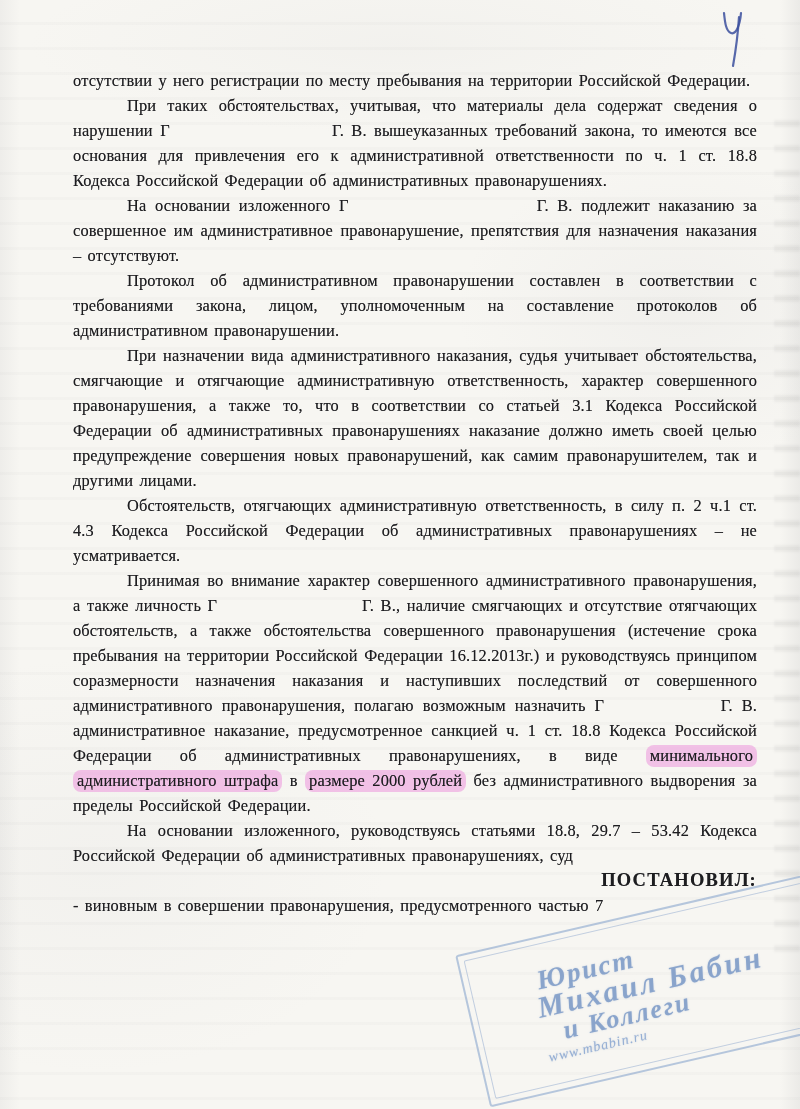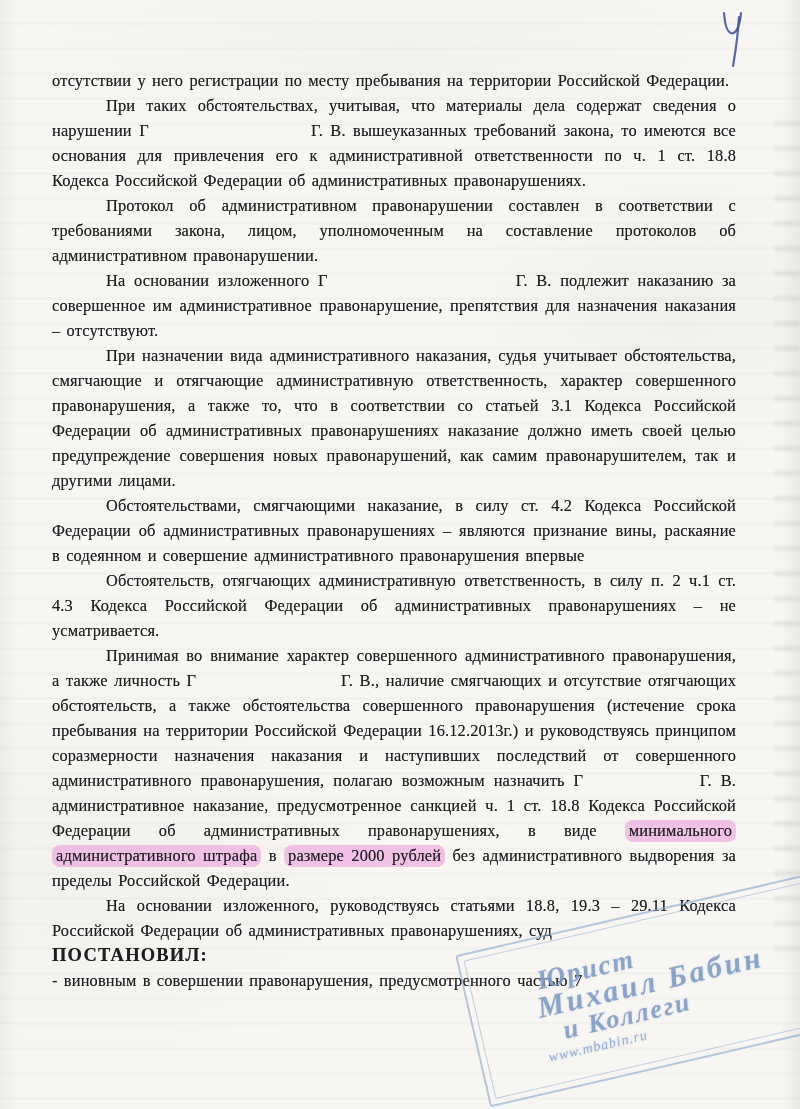--- a/index.html
+++ b/index.html
@@ -22,32 +22,32 @@
     background:repeating-linear-gradient(180deg, transparent 0 22px, rgba(150,150,150,0.045) 22px 25px);
     pointer-events:none;
   }
   .ghost-strip{
     position:absolute;right:0;top:120px;width:26px;height:840px;
     background:repeating-linear-gradient(180deg, rgba(90,90,95,0.12) 0 7px, transparent 7px 25px);
     filter:blur(1.2px);
     opacity:.55;
   }
   .content{
-    position:absolute;left:52px;top:68px;width:684px;
+    position:absolute;left:73px;top:68px;width:684px;
     font-size:16.4px;line-height:25px;
     text-align:justify;
     word-spacing:2px;
     letter-spacing:.15px;
     text-shadow:0 0 .6px rgba(30,30,35,.55);
   }
   .content p{margin:0;text-indent:54px;}
   .content p.no-indent{text-indent:0;}
   .content p.pline{text-align:left;}
   .decree-heading{
-    text-align:left;
+    text-align:right;
     font-weight:bold;
     font-size:18.5px;
     letter-spacing:1.2px;
     margin:2px 0;
     text-indent:0 !important;
   }
   mark.hl{
     background:rgba(238,160,222,0.62);
     color:inherit;
     padding:1px 4px 2px 4px;
@@ -91,29 +91,28 @@
   <div class="page-num" title="4">
     <svg width="40" height="70" viewBox="0 0 40 70">
       <path d="M10,7 C11,17 12,25 17,27 C22,29 26,19 27,7" fill="none" stroke="#3b4f9e" stroke-width="2.2" stroke-linecap="round" opacity="0.85"></path>
       <path d="M25,11 C24,27 22,43 19,60" fill="none" stroke="#3b4f9e" stroke-width="2.2" stroke-linecap="round" opacity="0.85"></path>
     </svg>
   </div>
 
   <div class="content">
     <p class="no-indent">отсутствии у него регистрации по месту пребывания на территории Российской Федерации.</p>
     <p>При таких обстоятельствах, учитывая, что материалы дела содержат сведения о нарушении Г&nbsp;&nbsp;&nbsp;&nbsp;&nbsp;&nbsp;&nbsp;&nbsp;&nbsp;&nbsp;&nbsp;&nbsp;&nbsp;&nbsp;&nbsp;&nbsp;&nbsp;&nbsp;&nbsp;&nbsp;&nbsp;&nbsp;Г. В. вышеуказанных требований закона, то имеются все основания для привлечения его к административной ответственности по ч. 1 ст. 18.8 Кодекса Российской Федерации об административных правонарушениях.</p>
+    <p>На основании изложенного Г&nbsp;&nbsp;&nbsp;&nbsp;&nbsp;&nbsp;&nbsp;&nbsp;&nbsp;&nbsp;&nbsp;&nbsp;&nbsp;&nbsp;&nbsp;&nbsp;&nbsp;&nbsp;&nbsp;&nbsp;&nbsp;&nbsp;Г. В. подлежит наказанию за совершенное им административное правонарушение, препятствия для назначения наказания – отсутствуют.</p>
     <p>Протокол об административном правонарушении составлен в соответствии с требованиями закона, лицом, уполномоченным на составление протоколов об административном правонарушении.</p>
-    <p>На основании изложенного Г&nbsp;&nbsp;&nbsp;&nbsp;&nbsp;&nbsp;&nbsp;&nbsp;&nbsp;&nbsp;&nbsp;&nbsp;&nbsp;&nbsp;&nbsp;&nbsp;&nbsp;&nbsp;&nbsp;&nbsp;&nbsp;&nbsp;Г. В. подлежит наказанию за совершенное им административное правонарушение, препятствия для назначения наказания – отсутствуют.</p>
     <p>При назначении вида административного наказания, судья учитывает обстоятельства, смягчающие и отягчающие административную ответственность, характер совершенного правонарушения, а также то, что в соответствии со статьей 3.1 Кодекса Российской Федерации об административных правонарушениях наказание должно иметь своей целью предупреждение совершения новых правонарушений, как самим правонарушителем, так и другими лицами.</p>
-    <p>Обстоятельствами, смягчающими наказание, в силу ст. 4.2 Кодекса Российской Федерации об административных правонарушениях – являются признание вины, раскаяние в содеянном и совершение административного правонарушения впервые</p>
     <p>Обстоятельств, отягчающих административную ответственность, в силу п. 2 ч.1 ст. 4.3 Кодекса Российской Федерации об административных правонарушениях – не усматривается.</p>
     <p>
       <span>Принимая во внимание характер совершенного административного правонарушения, а также личность Г&nbsp;&nbsp;&nbsp;&nbsp;&nbsp;&nbsp;&nbsp;&nbsp;&nbsp;&nbsp;&nbsp;&nbsp;&nbsp;&nbsp;&nbsp;&nbsp;&nbsp;&nbsp;&nbsp;&nbsp;&nbsp;&nbsp;Г. В., наличие смягчающих и отсутствие отягчающих обстоятельств, а также обстоятельства совершенного правонарушения (истечение срока пребывания на территории Российской Федерации 16.12.2013г.) и руководствуясь принципом соразмерности назначения наказания и наступивших последствий от совершенного административного правонарушения, полагаю возможным назначить Г&nbsp;&nbsp;&nbsp;&nbsp;&nbsp;&nbsp;&nbsp;&nbsp;&nbsp;&nbsp;&nbsp;&nbsp;&nbsp;Г. В. административное наказание, предусмотренное санкцией ч. 1 ст. 18.8 Кодекса Российской Федерации об административных правонарушениях, в виде </span><mark class="hl">минимального административного штрафа</mark><span> в </span><mark class="hl">размере 2000 рублей</mark><span> без административного выдворения за пределы Российской Федерации.</span>
     </p>
-    <p>На основании изложенного, руководствуясь статьями 18.8, 19.3 – 29.11 Кодекса Российской Федерации об административных правонарушениях, суд</p>
+    <p>На основании изложенного, руководствуясь статьями 18.8, 29.7 – 53.42 Кодекса Российской Федерации об административных правонарушениях, суд</p>
     <p class="decree-heading">ПОСТАНОВИЛ:</p>
     <p class="pline no-indent">- виновным в совершении правонарушения, предусмотренного частью 7</p>
   </div>
 
   <div class="stamp">
     <div class="s1">Юрист</div>
     <div class="s2">Михаил Бабин</div>
     <div class="s3">и Коллеги</div>
     <div class="s4">www.mbabin.ru</div>
   </div>

